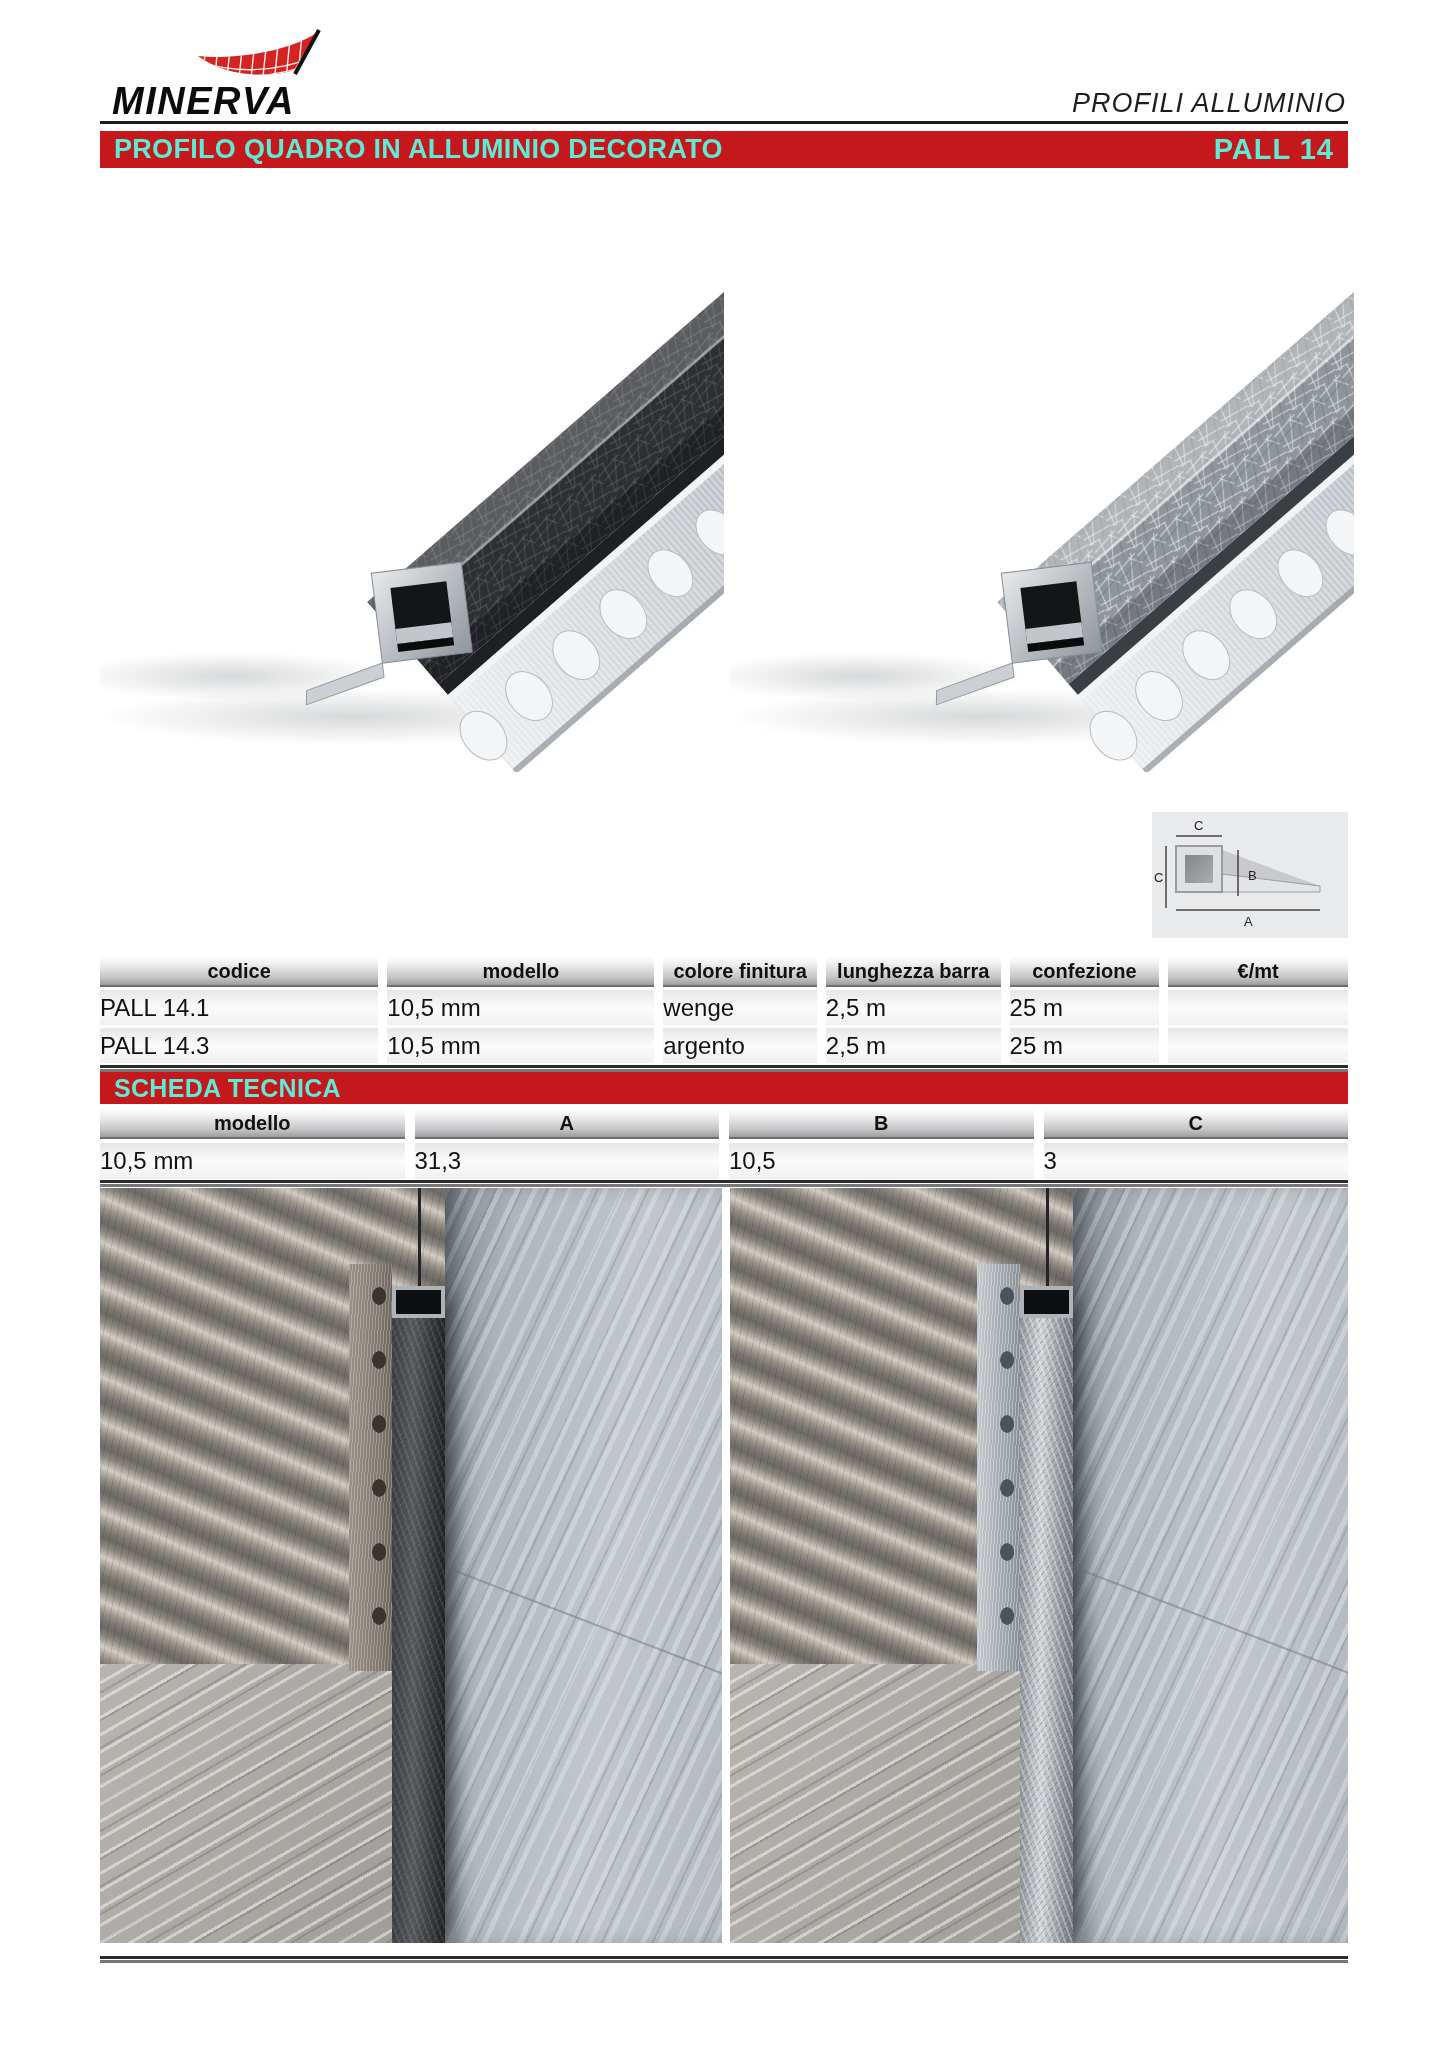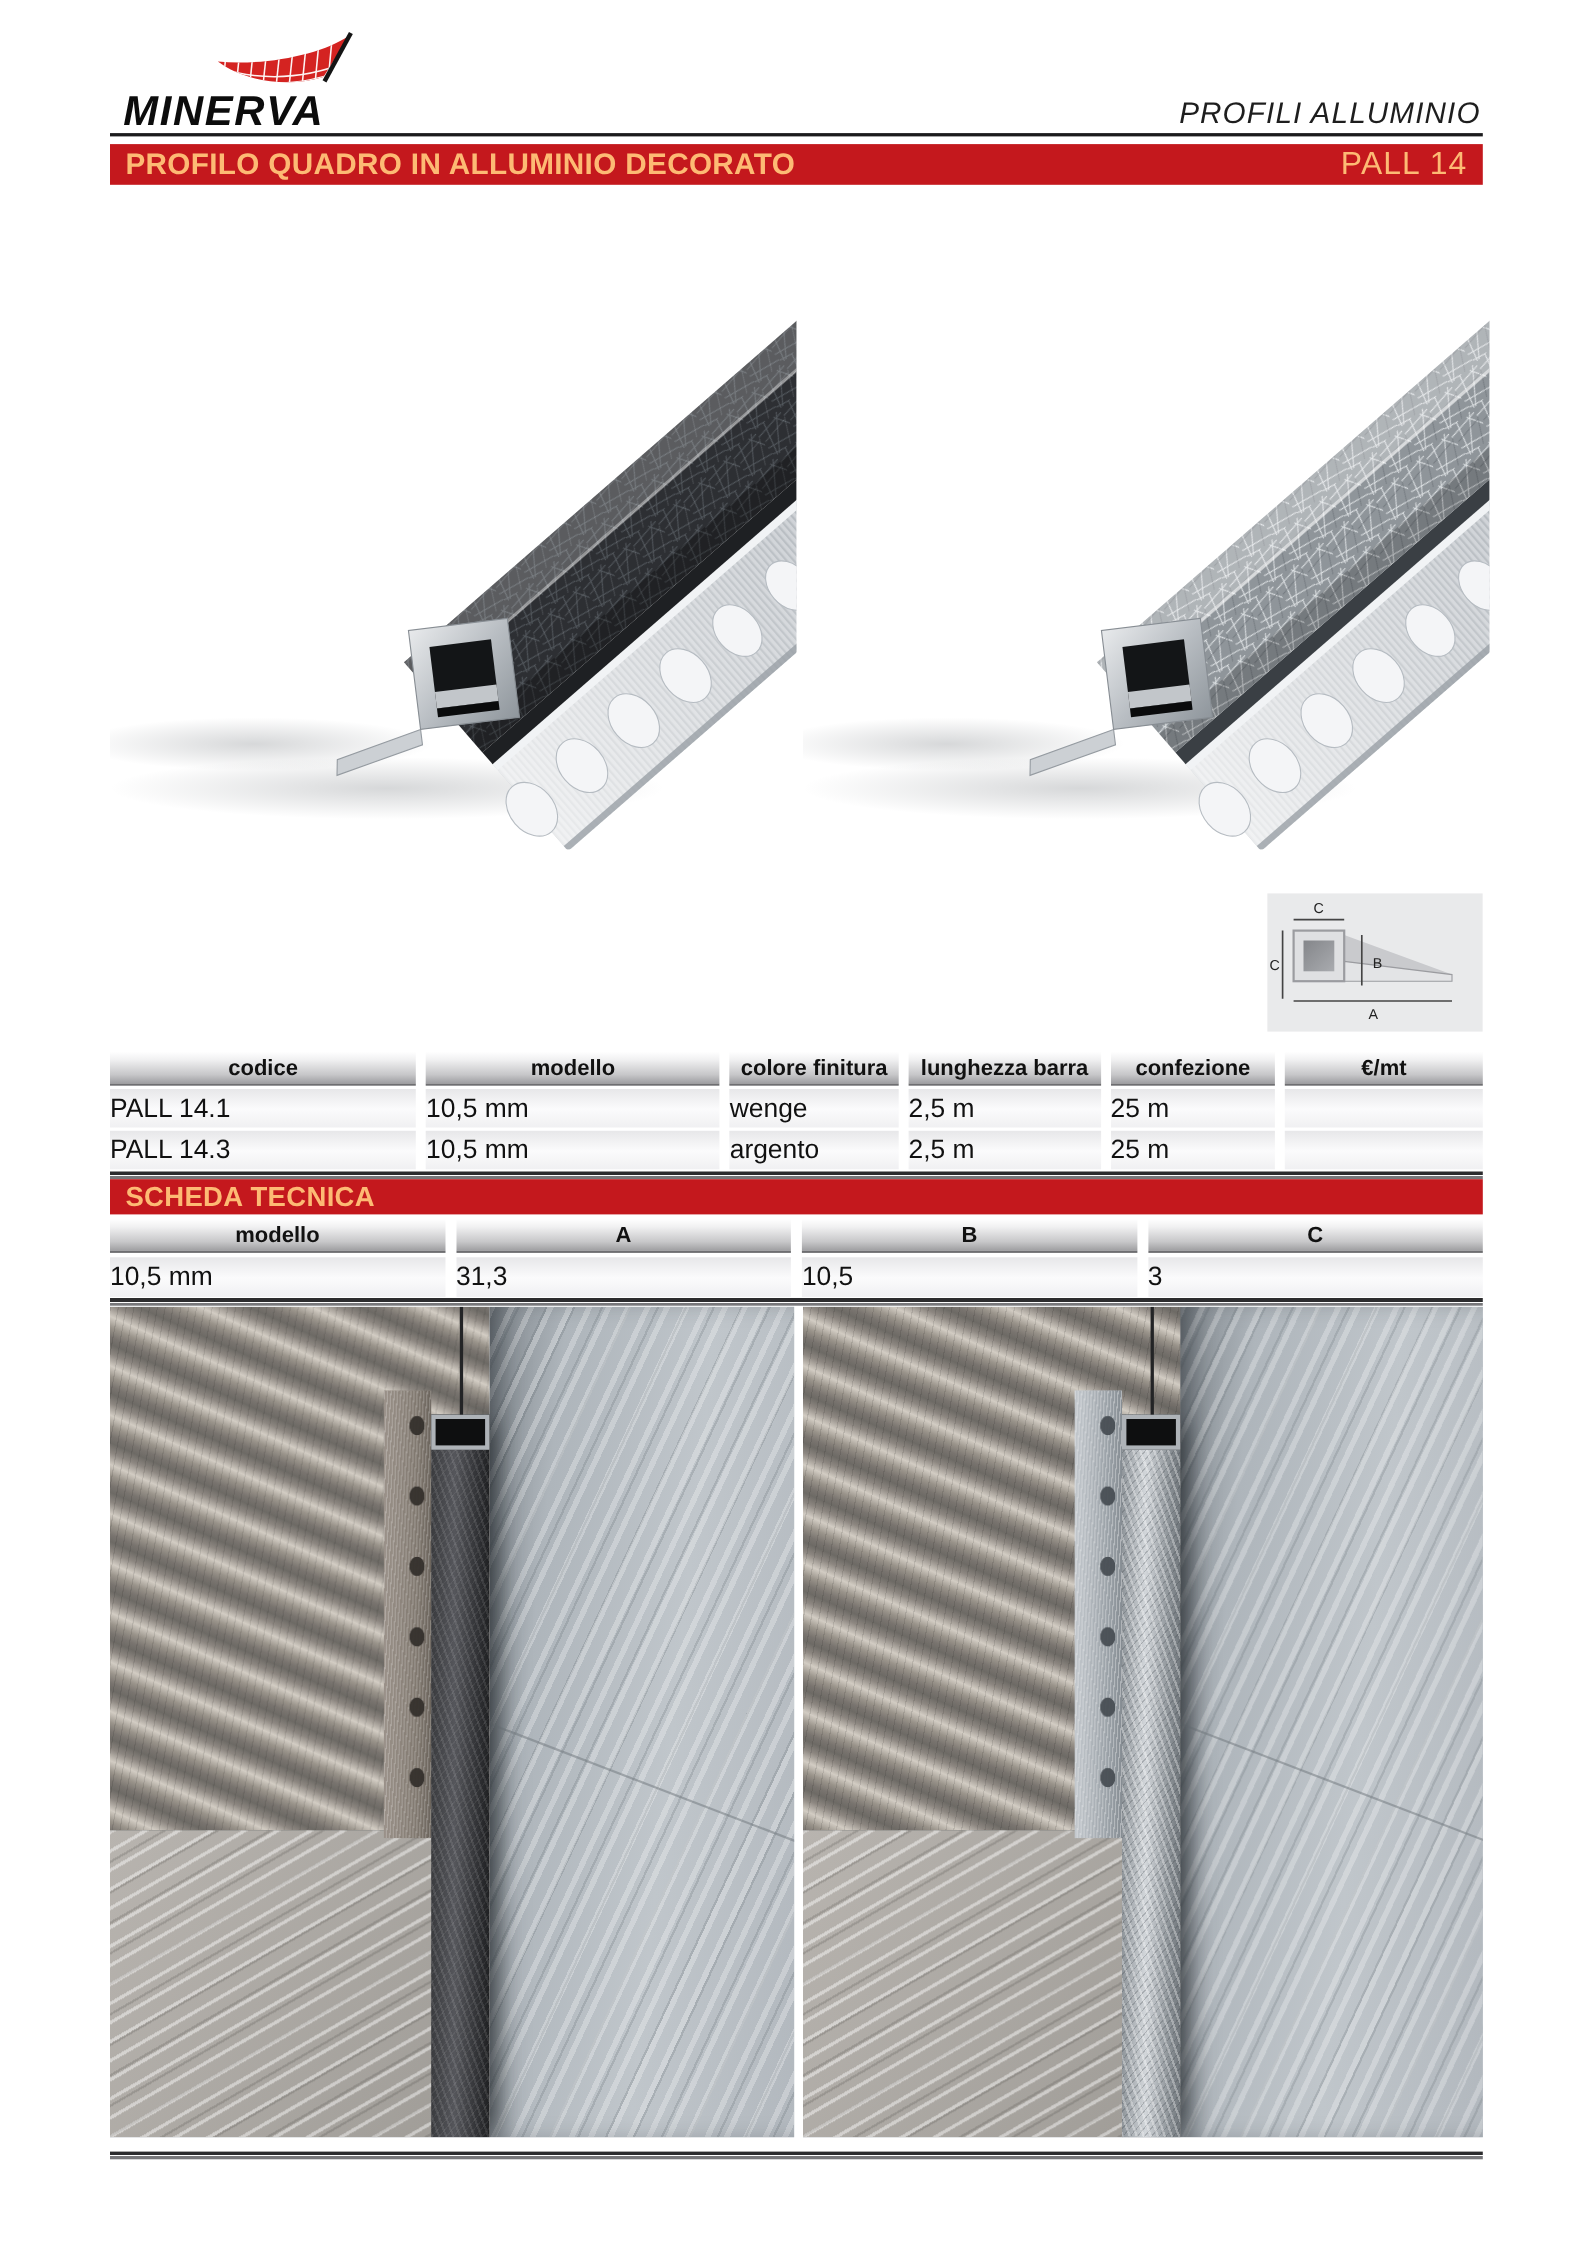--- a/index.html
+++ b/index.html
@@ -8,24 +8,24 @@
 
   
   .logo{position:absolute;left:110px;top:26px;width:240px;height:96px;}
   .header-right{position:absolute;right:102px;top:88px;font-size:27px;font-style:italic;
                 letter-spacing:1px;color:#1e1e1e;}
   .rule-top{position:absolute;left:100px;top:121px;width:1248px;height:3px;background:#1b1b1d;}
 
   
   .banner{position:absolute;left:100px;width:1248px;height:37px;background:#c4181d;
           display:flex;align-items:center;justify-content:space-between;padding:0 14px;
-          box-sizing:border-box;color:#fdba74;}
+          box-sizing:border-box;color:#5eead4;}
   .banner.main{top:131px;}
   .banner .title{font-size:27px;font-weight:bold;letter-spacing:0.3px;}
-  .banner .code{font-size:29px;font-weight:normal;letter-spacing:1px;}
+  .banner .code{font-size:29px;font-weight:bold;letter-spacing:1px;}
   .banner.scheda{top:1072px;height:32px;}
   .banner.scheda .title{font-size:25px;}
 
   
   .render{position:absolute;top:168px;width:624px;height:604px;}
   .render.left{left:100px;}
   .render.right{left:730px;}
 
   
   .diagram{position:absolute;left:1152px;top:812px;width:196px;height:126px;}

